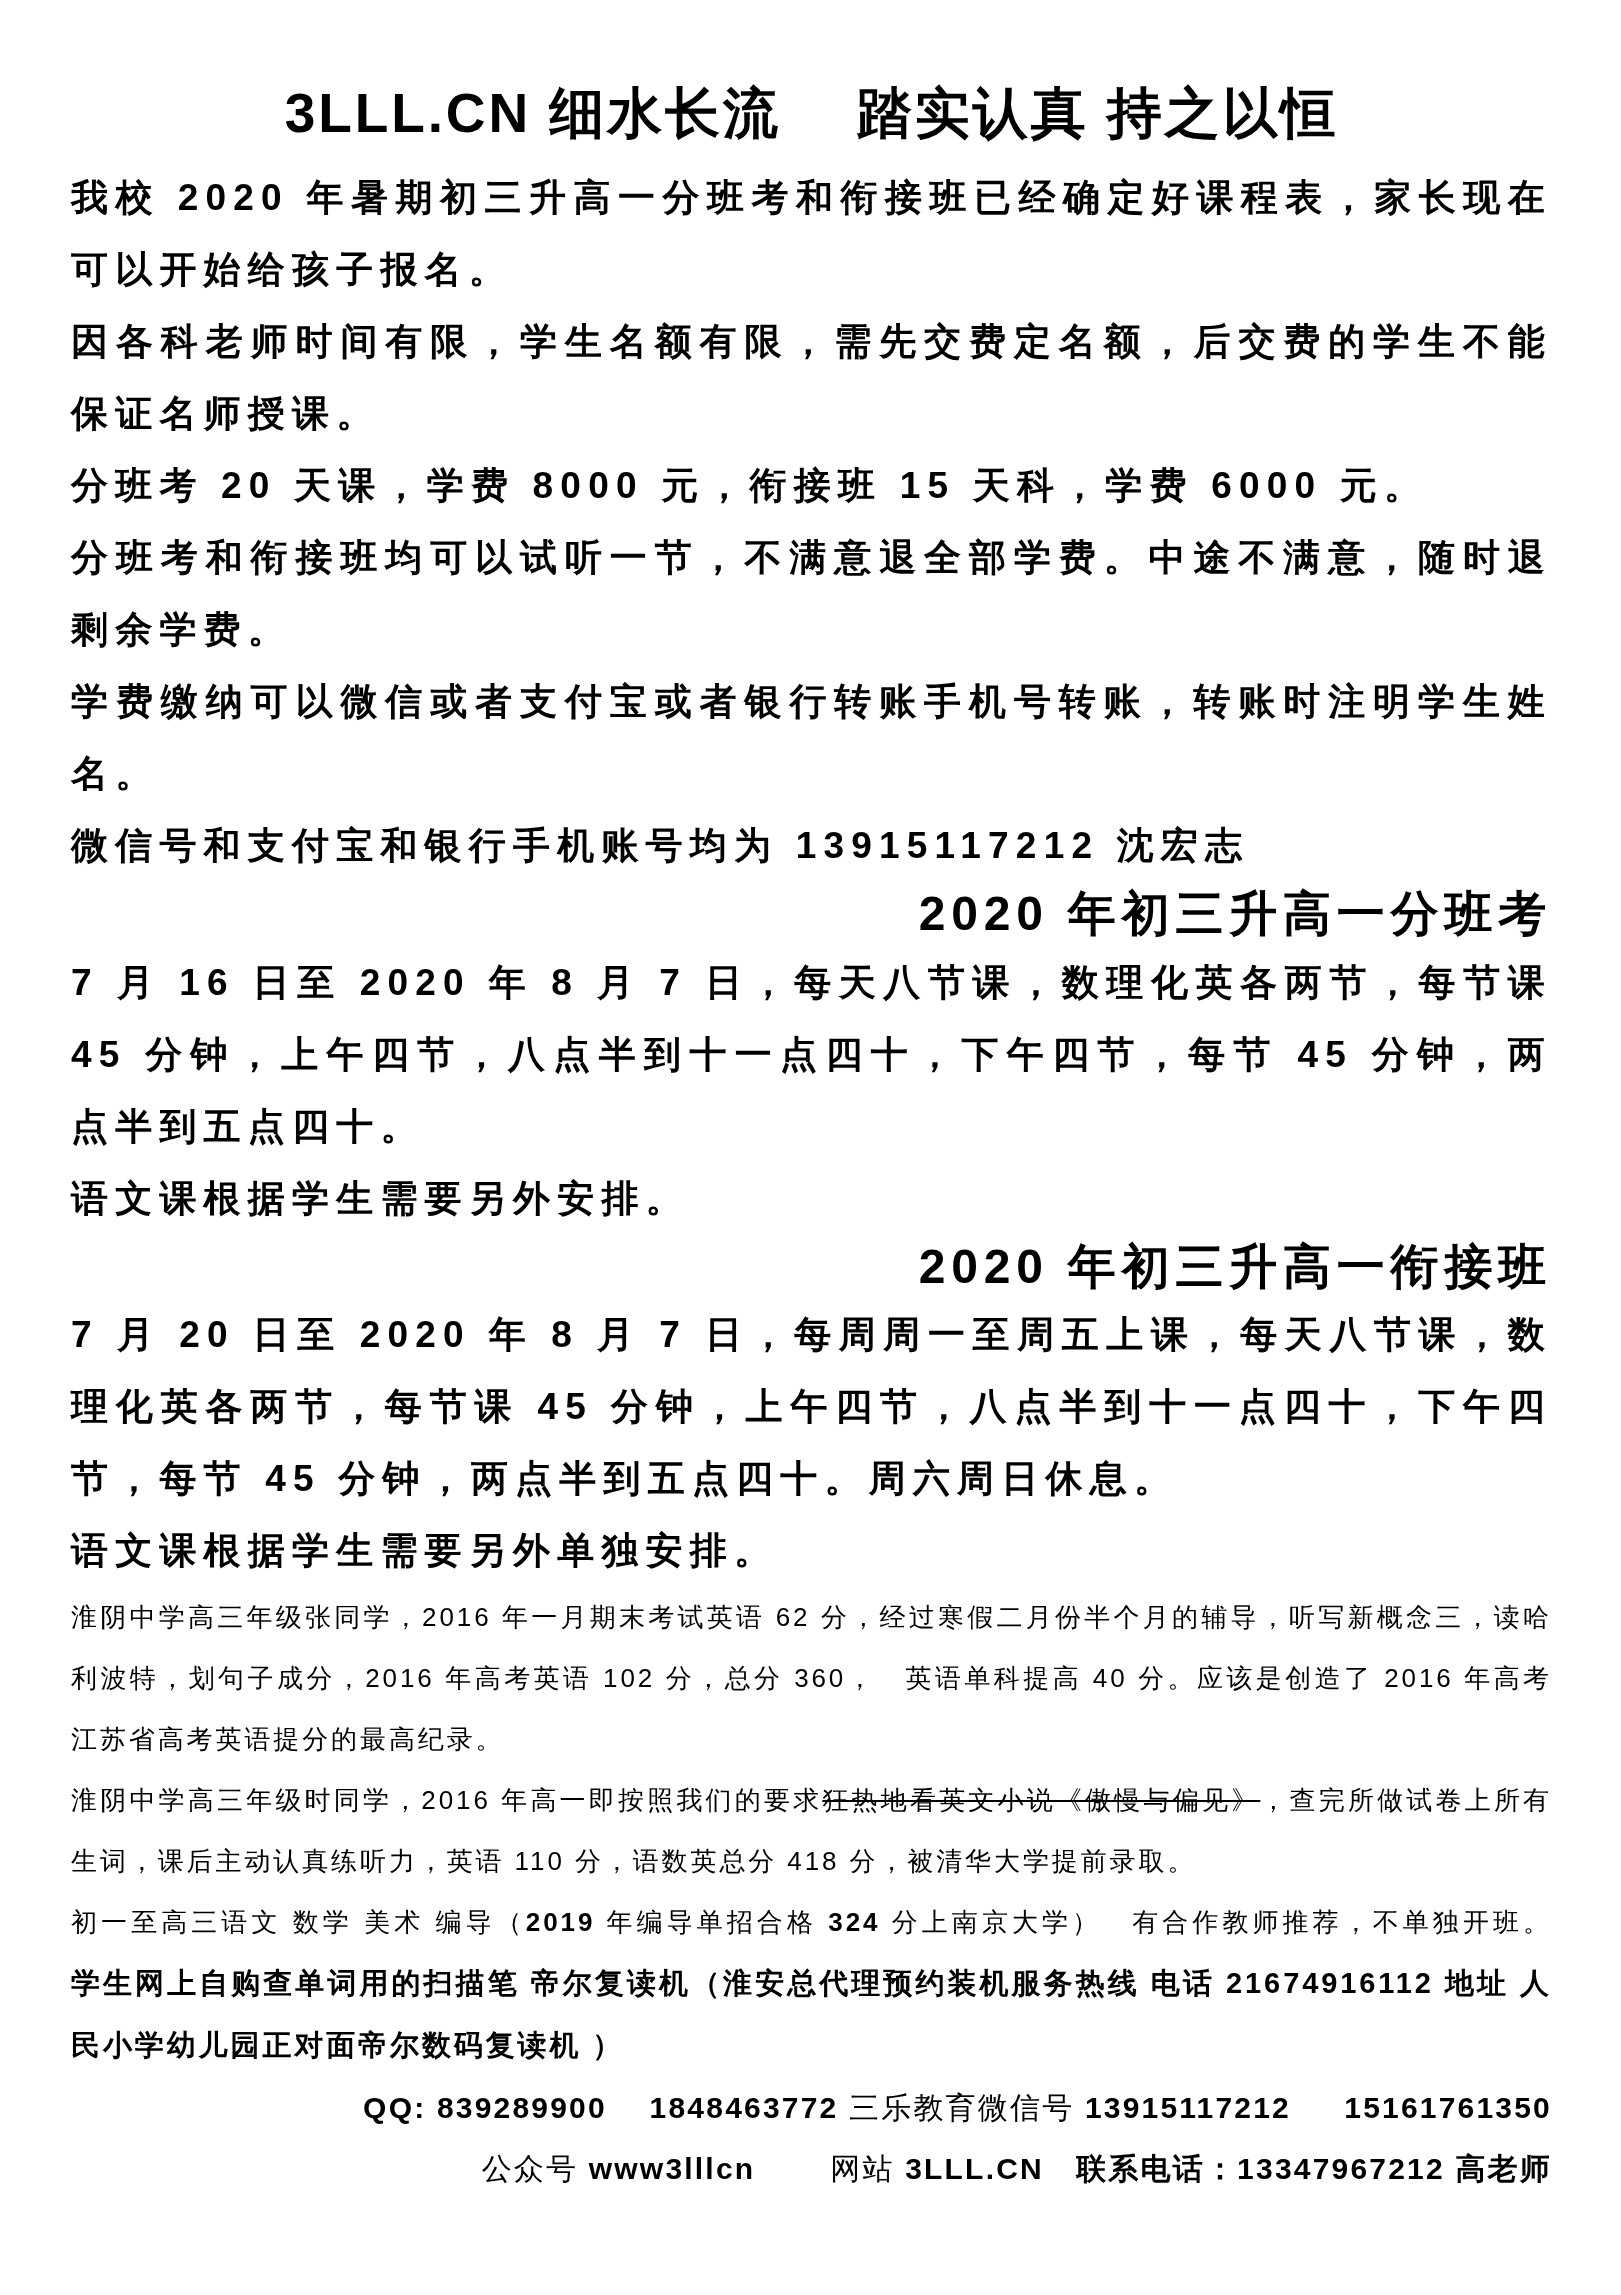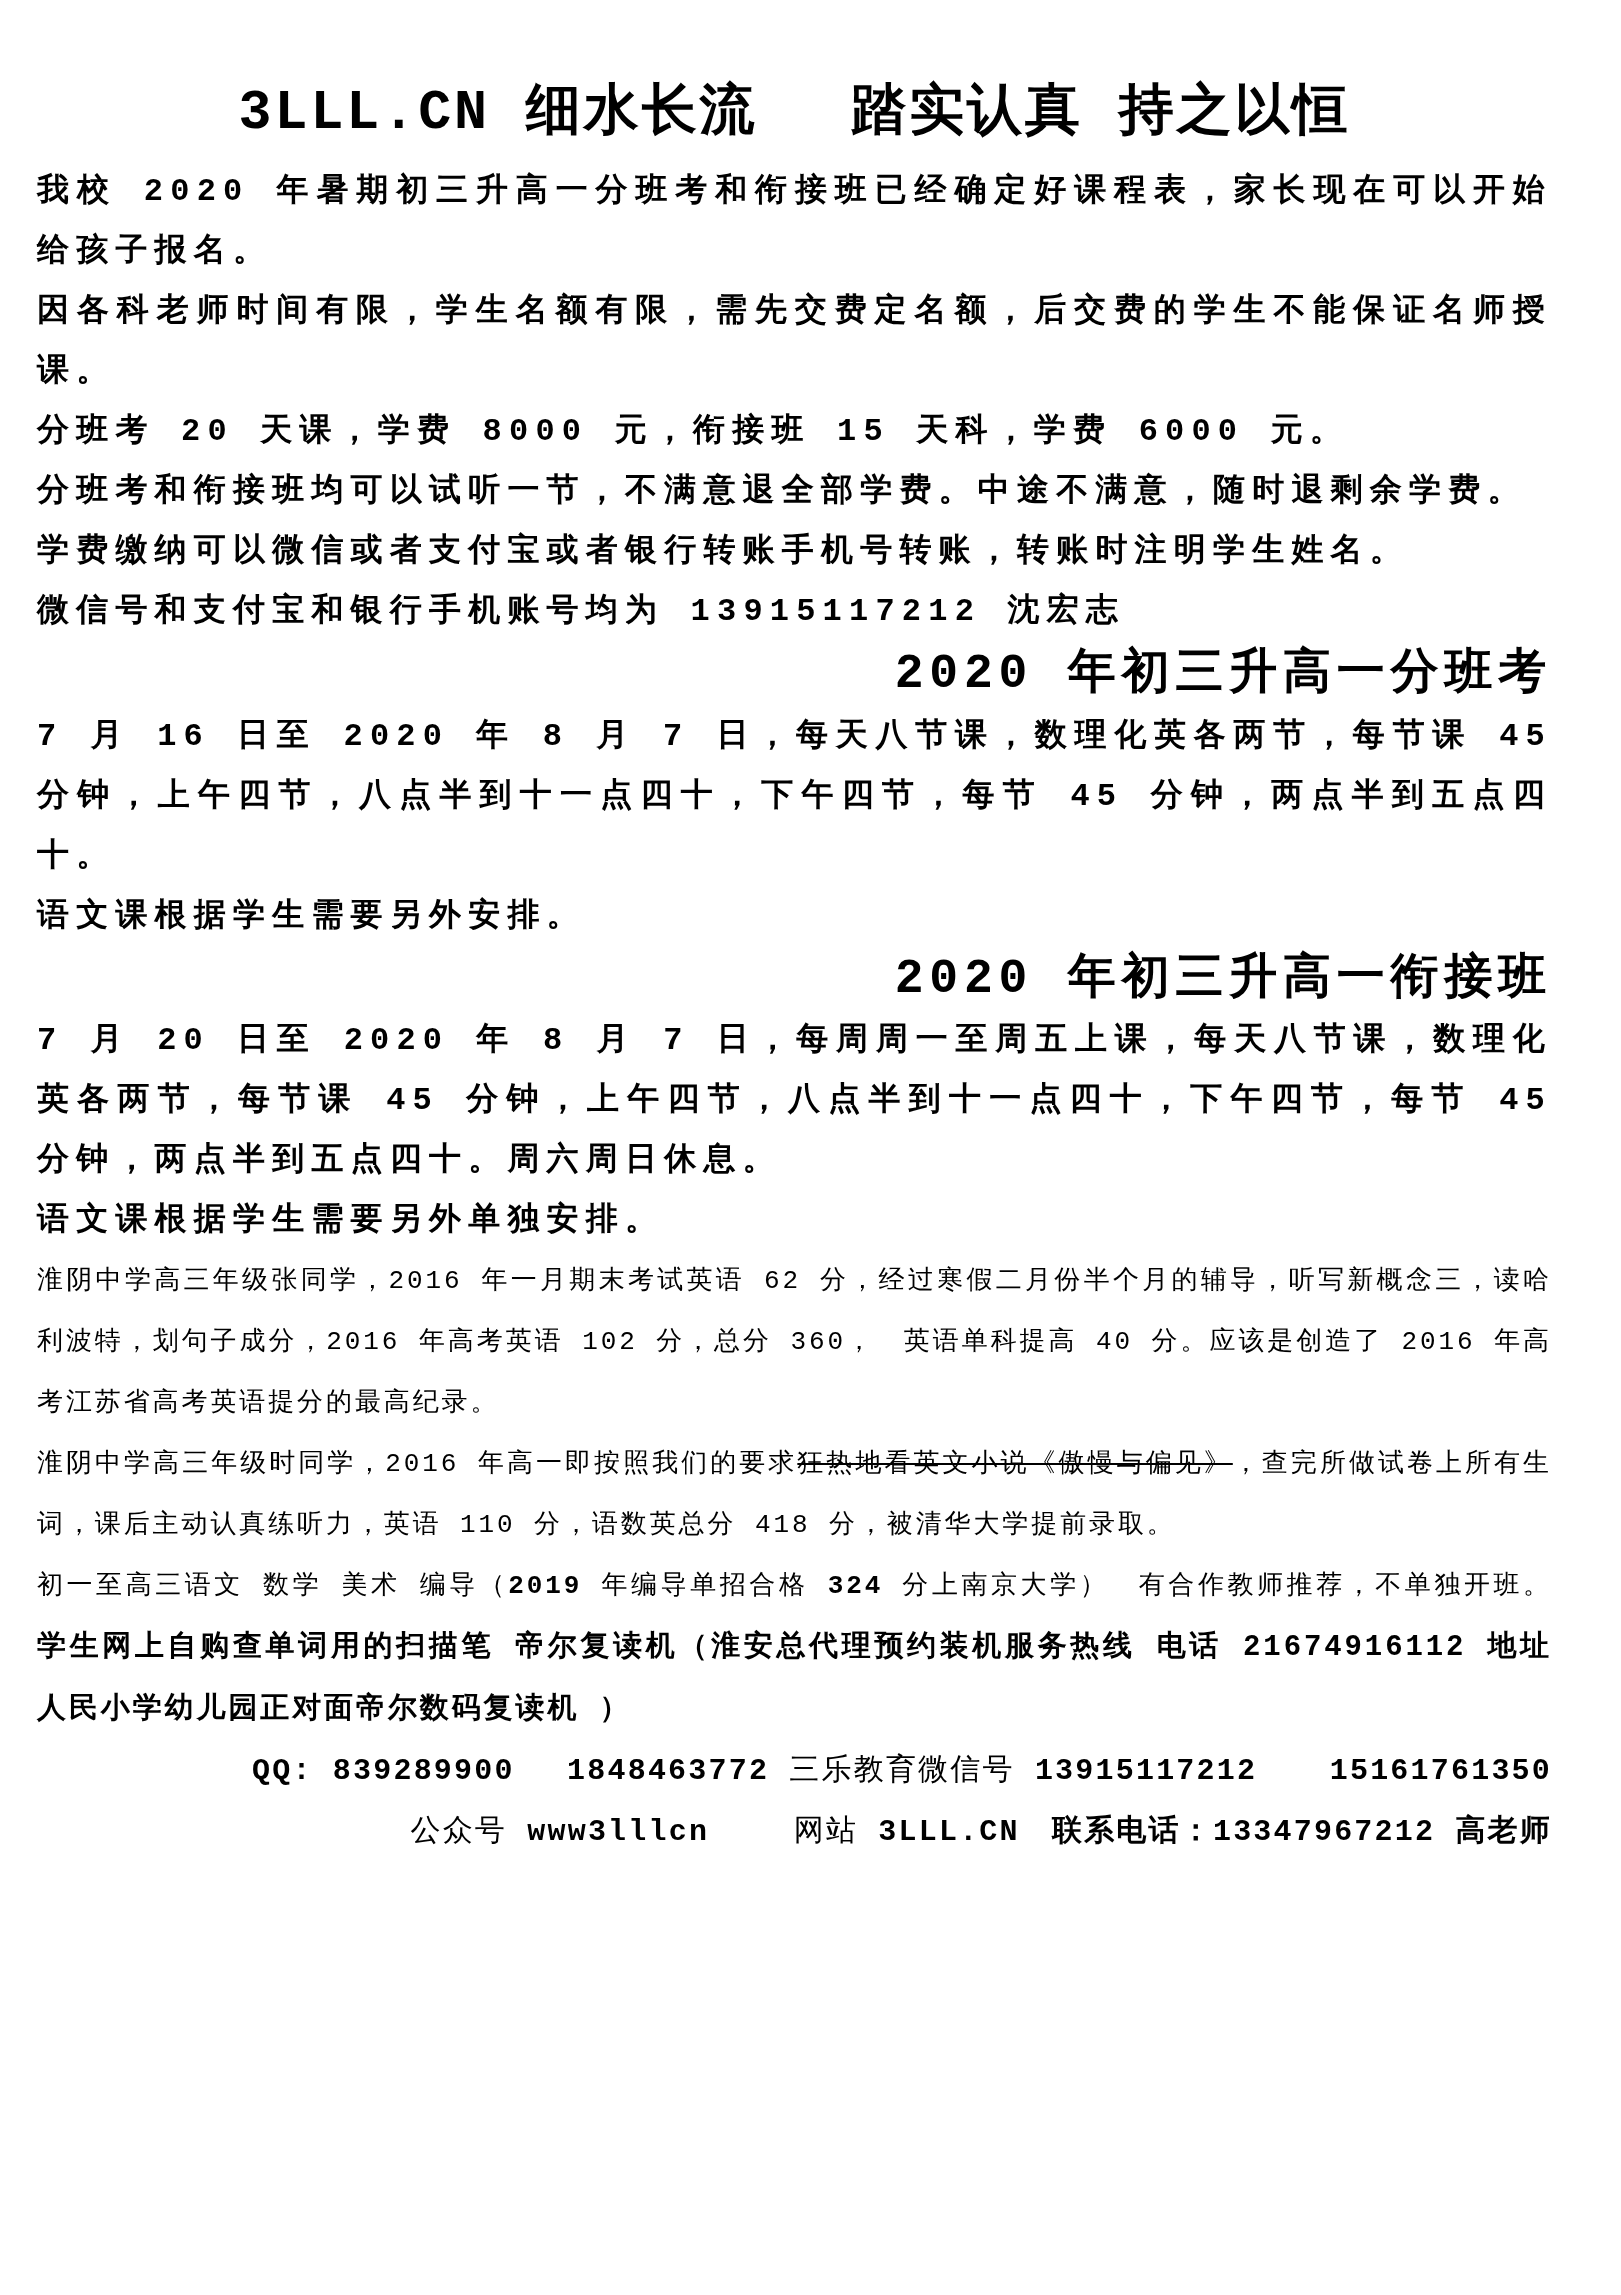--- a/index.html
+++ b/index.html
@@ -6,39 +6,39 @@
     margin: 0;
     padding: 0;
     background: #ffffff;
     color: #000000;
   }
   .page {
     position: relative;
     width: 1621px;
     height: 2295px;
     box-sizing: border-box;
-    padding: 72px 69px 0 37px;
+    padding: 72px 69px 0 71px;
     background: #ffffff;
-    font-family: Liberation Mono, monospace;
+    font-family: Liberation Sans, sans-serif;
     overflow: hidden;
   }
   .title {
     margin: 0 0 7.2px 0;
     font-size: 55px;
     font-weight: bold;
     text-align: center;
     line-height: 83px;
     letter-spacing: 2.9px;
     white-space: pre-wrap;
   }
   .block { white-space: pre-wrap; }
   .block.body {
-    font-size: 32px;
+    font-size: 37px;
     font-weight: bold;
-    line-height: 60px;
+    line-height: 72px;
     letter-spacing: 7.2px;
     text-align: justify;
   }
   .block.heading {
     font-size: 48px;
     font-weight: bold;
     line-height: 60px;
     letter-spacing: 5.8px;
     text-align: right;
     margin: 2.2px 0;

